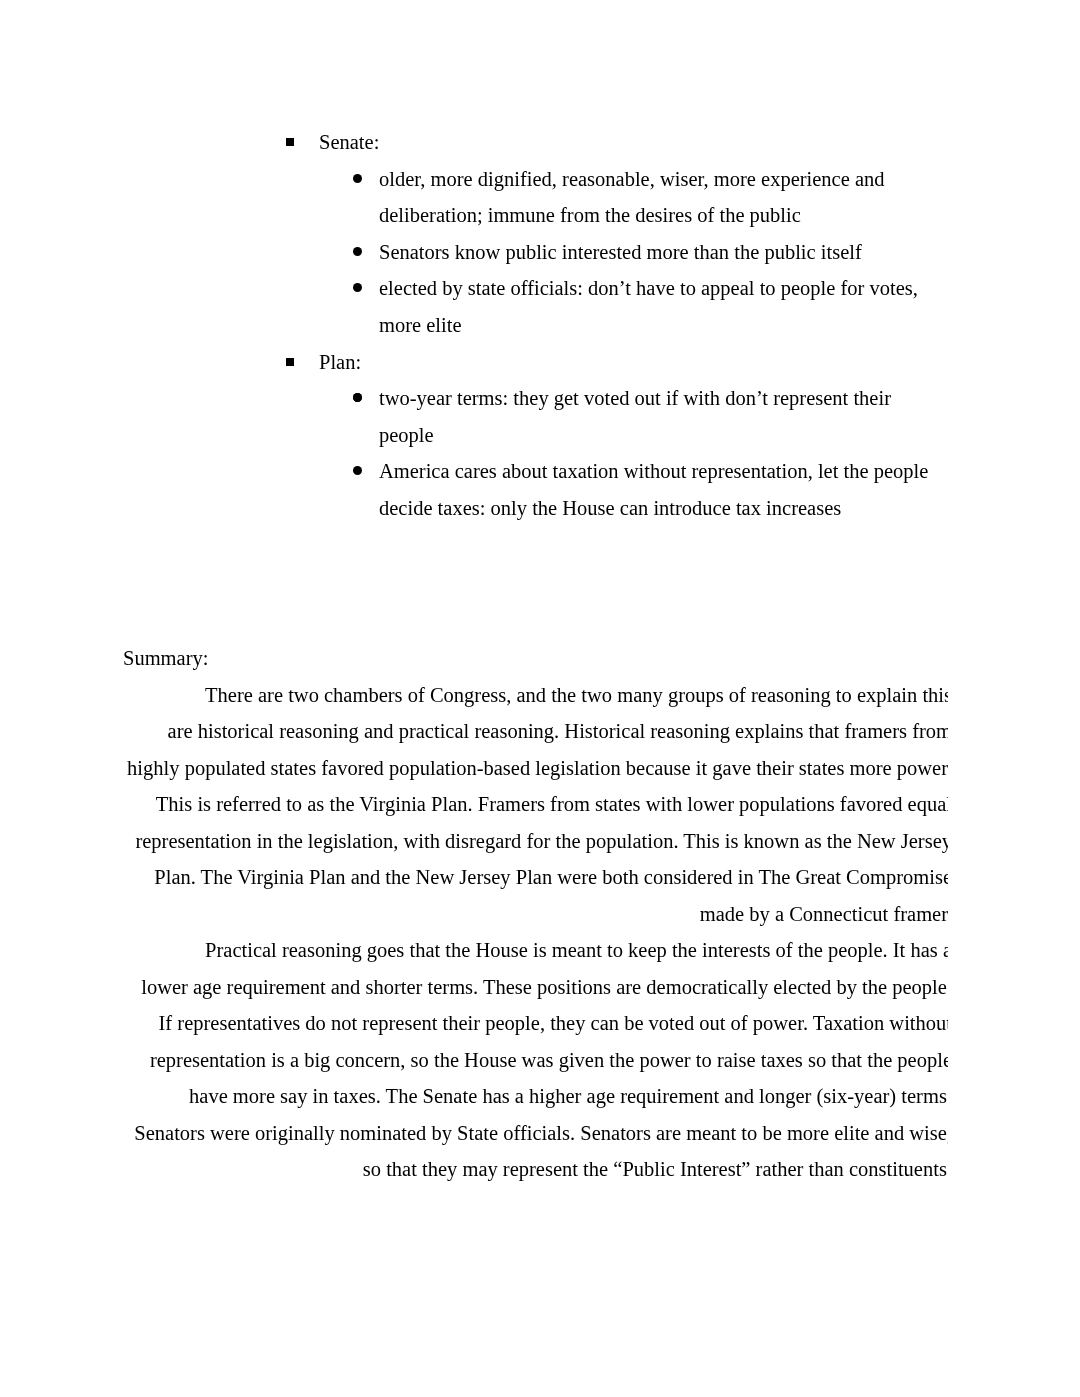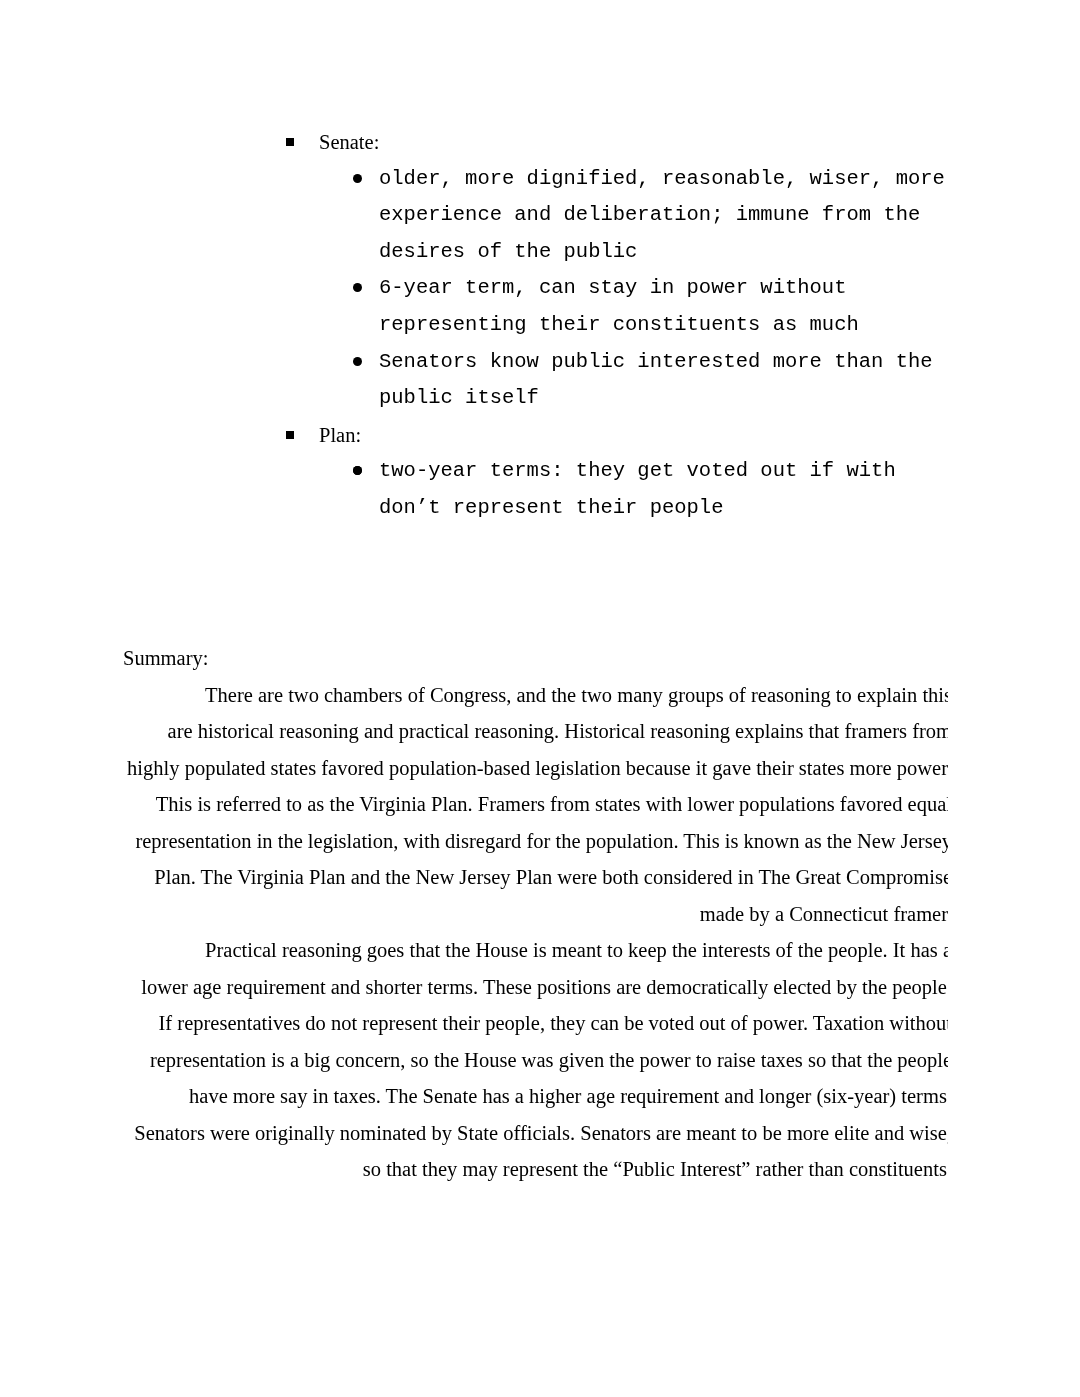--- a/index.html
+++ b/index.html
@@ -43,21 +43,20 @@
   }
 
   .lvl2 {
     position: relative;
     padding-left: 379px;   
     padding-right: 130px;
     font-size: 20.5px;
     line-height: 36.6px;
     margin: 0;
     text-align: left;
-    font-family: Liberation Mono, monospace;
   }
   .lvl2 .marker-dot {
     position: absolute;
     left: 353px;
     top: 13px;
     width: 9px;
     height: 9px;
     border-radius: 50%;
     background: #000;
   }
@@ -91,39 +90,43 @@
       <span class="marker-sq"></span>
       <span>Senate:</span>
     </div>
 
     <div class="lvl2">
       <span class="marker-dot"></span>
       <span>older, more dignified, reasonable, wiser, more experience and deliberation; immune from the desires of the public</span>
     </div>
     <div class="lvl2">
       <span class="marker-dot"></span>
-      <span>6-year term, can stay in power without representing their constituents as much</span>
+      <span>Senators know public interested more than the public itself</span>
     </div>
     <div class="lvl2">
       <span class="marker-dot"></span>
-      <span>Senators know public interested more than the public itself</span>
+      <span>elected by state officials: don’t have to appeal to people for votes, more elite</span>
     </div>
 
     <div class="lvl1">
       <span class="marker-sq"></span>
       <span>Plan:</span>
     </div>
 
     <div class="lvl2">
       <span class="marker-dot"></span>
     </div>
     <div class="lvl2">
       <span class="marker-dot"></span>
       <span>two-year terms: they get voted out if with don’t represent their people</span>
     </div>
+    <div class="lvl2">
+      <span class="marker-dot"></span>
+      <span>America cares about taxation without representation, let the people decide taxes: only the House can introduce tax increases</span>
+    </div>
 
   </div>
 
   <div class="body-block">
     <p class="label-line">Summary:</p>
     <p class="para">There are two chambers of Congress, and the two many groups of reasoning to explain this are historical reasoning and practical reasoning. Historical reasoning explains that framers from highly populated states favored population-based legislation because it gave their states more power. This is referred to as the Virginia Plan. Framers from states with lower populations favored equal representation in the legislation, with disregard for the population. This is known as the New Jersey Plan. The Virginia Plan and the New Jersey Plan were both considered in The Great Compromise made by a Connecticut framer.</p>
     <p class="para">Practical reasoning goes that the House is meant to keep the interests of the people. It has a lower age requirement and shorter terms. These positions are democratically elected by the people. If representatives do not represent their people, they can be voted out of power. Taxation without representation is a big concern, so the House was given the power to raise taxes so that the people have more say in taxes. The Senate has a higher age requirement and longer (six-year) terms. Senators were originally nominated by State officials. Senators are meant to be more elite and wise, so that they may represent the “Public Interest” rather than constituents.</p>
   </div>
 
 </div>

